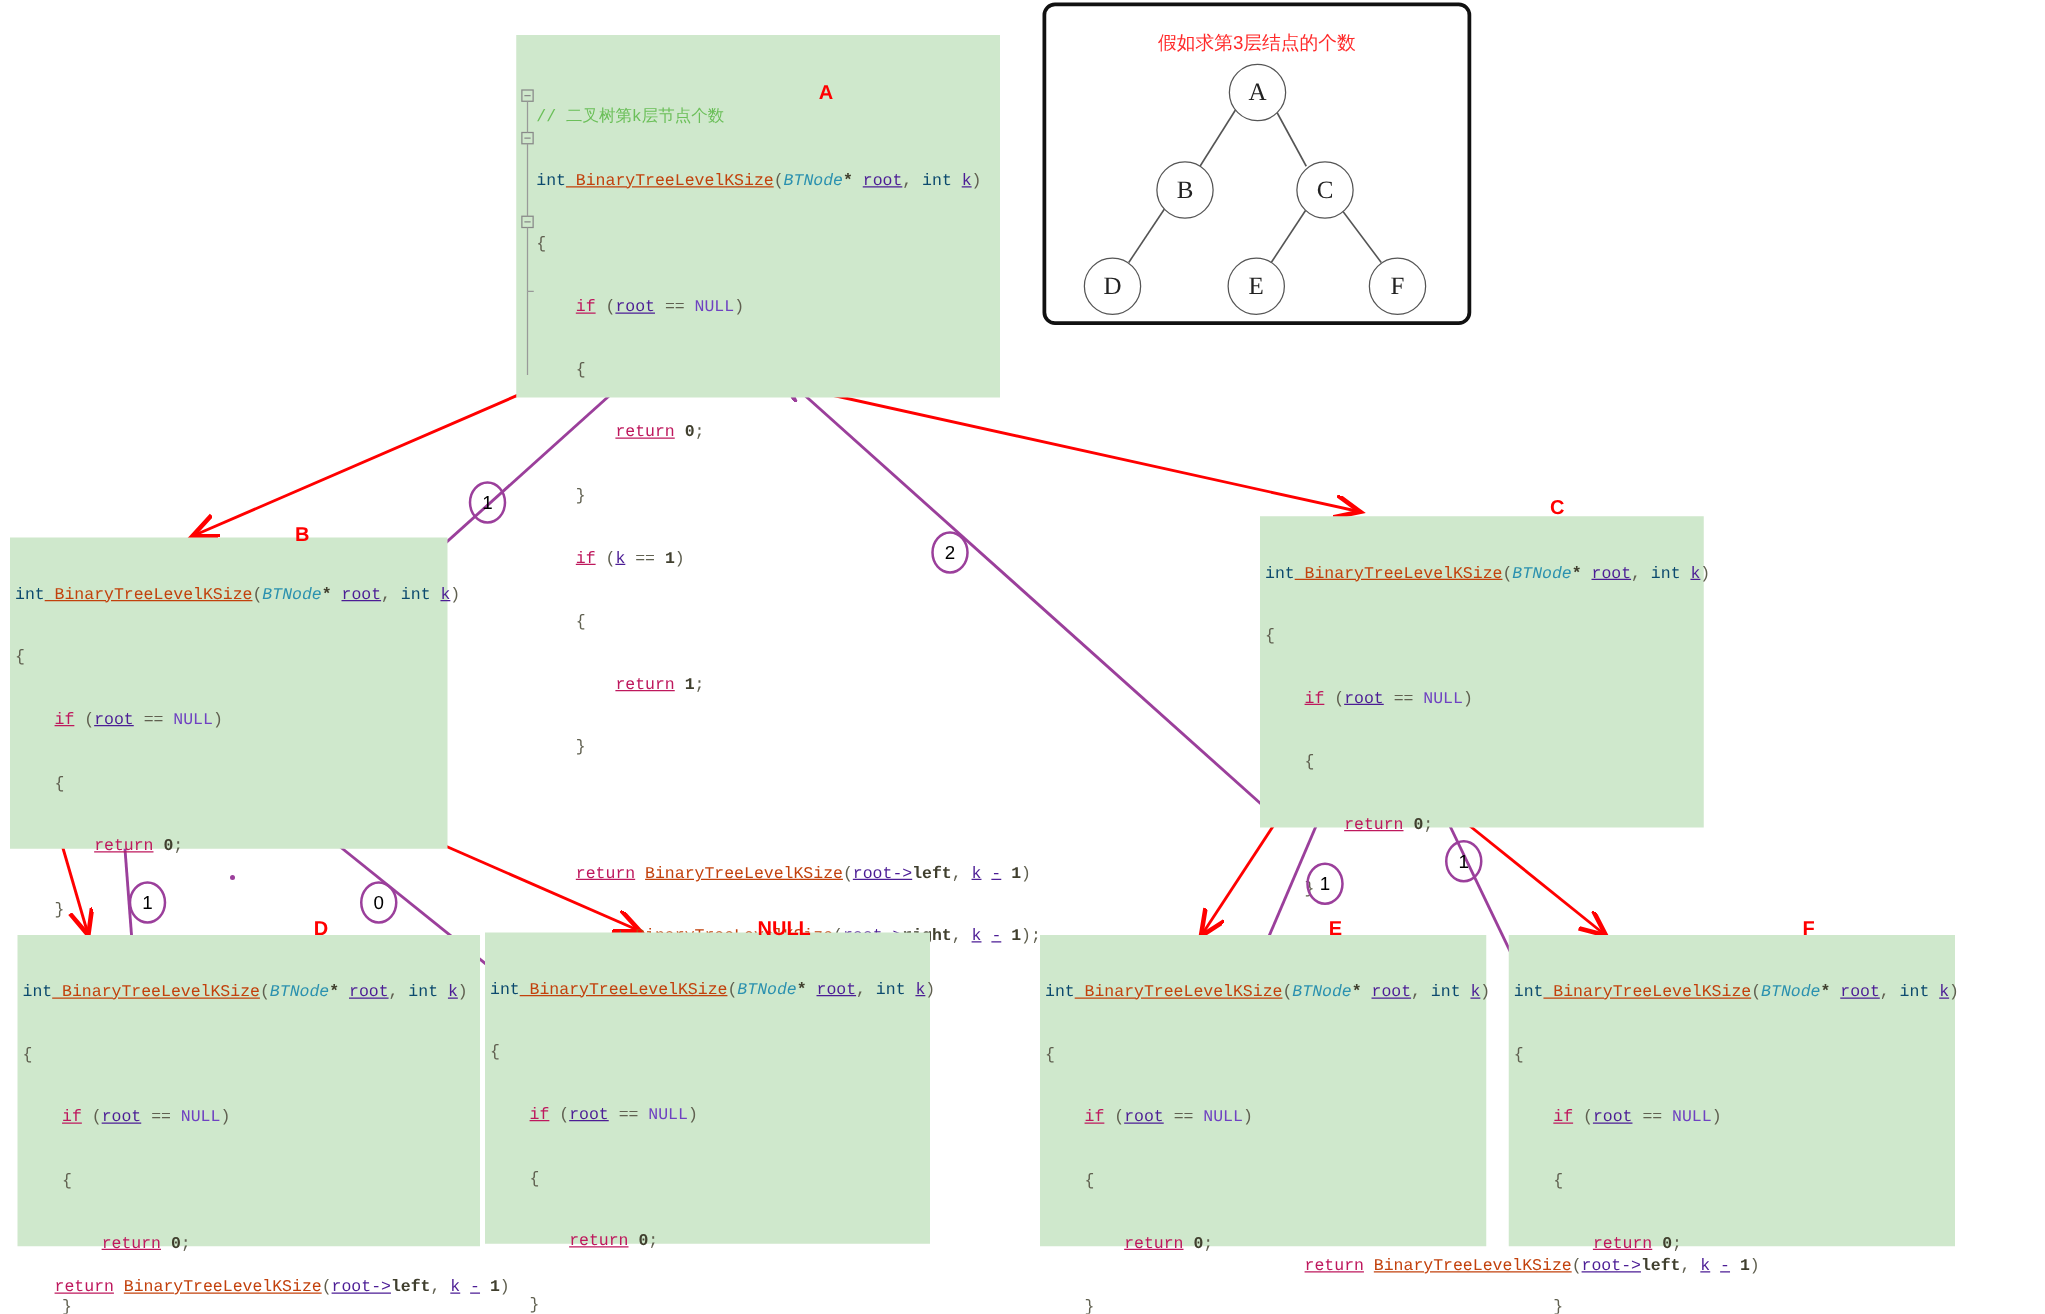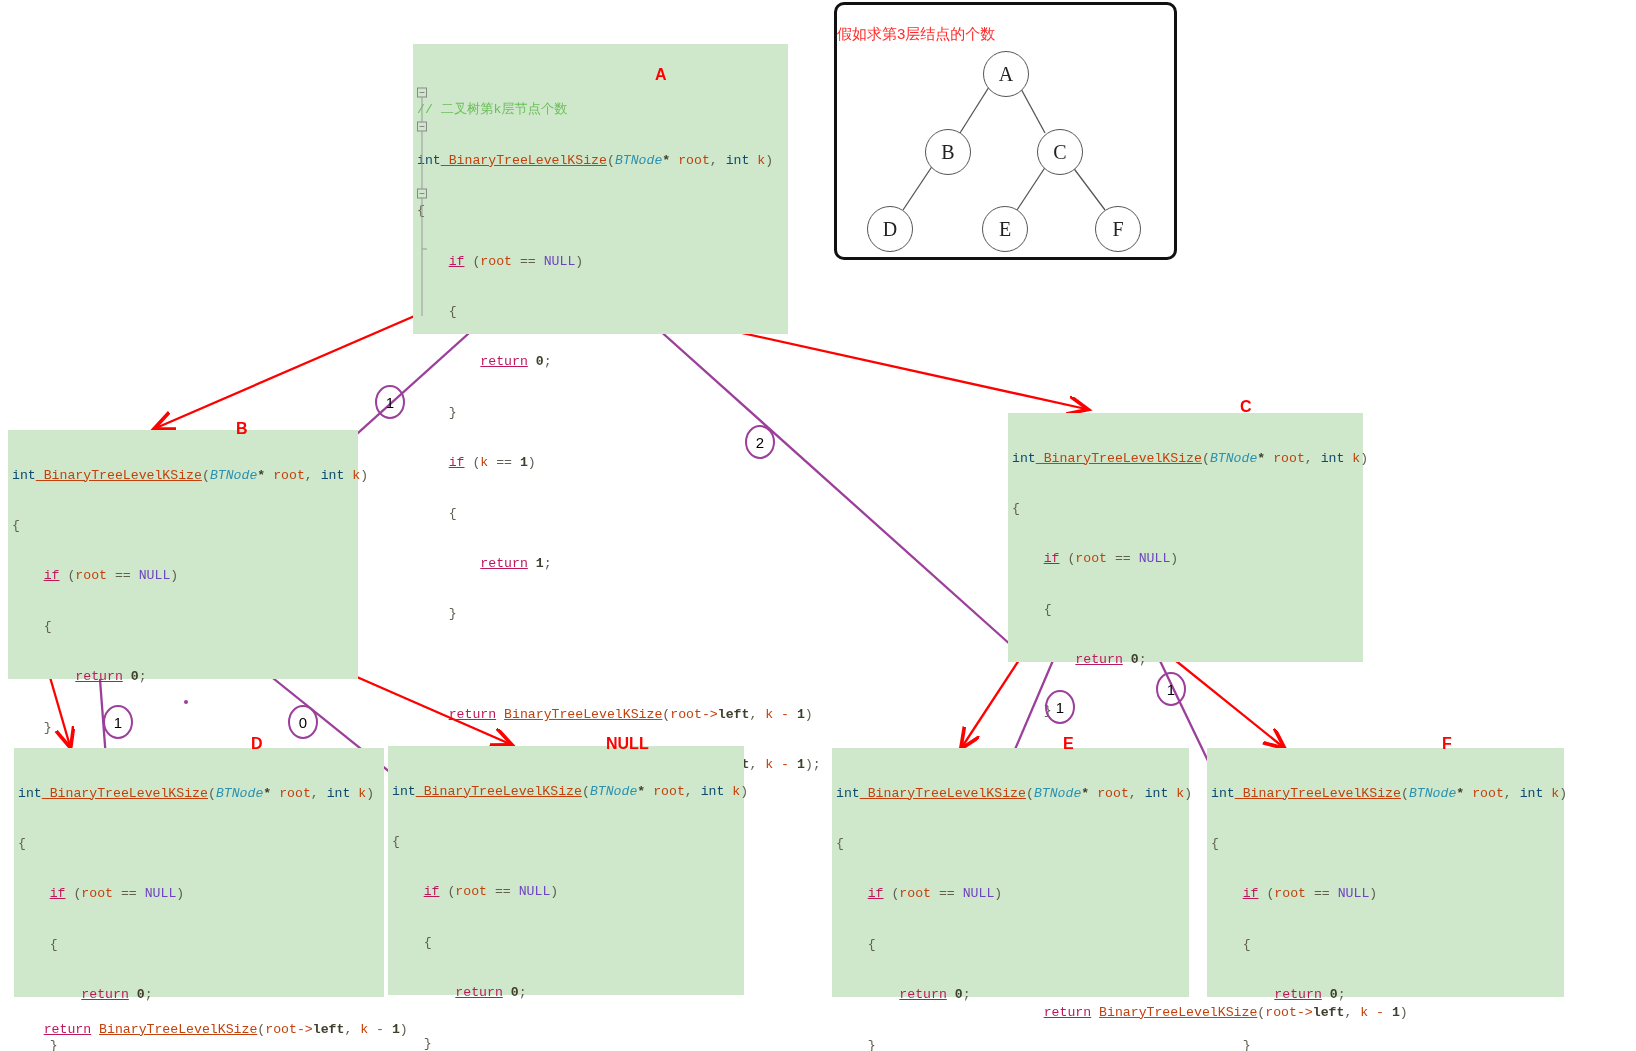--- a/index.html
+++ b/index.html
@@ -26,21 +26,21 @@
     position:absolute;left:0;top:0;bottom:0;width:16px;
     border-right:0px solid transparent;
   }
   
   .kw   {color:#0c4a6e;}      
   .ctl  {color:#be185d;text-decoration:underline;}      
   .type {color:#2b91af;font-style:italic;}      
   .mac  {color:#6f42c1;}
   .fn   {color:#c2410c;text-decoration:underline;}
   .punc {color:#606050;}
-  .id   {color:#c2410c;}
+  .id   {color:#4c1d95;text-decoration:underline;}
   .cmt  {color:#6bbf59;}
   .bold {font-weight:bold;color:#403f2e;}
 
   
   .blk-label{
     position:absolute;color:#ff0000;font-family:"Liberation Sans", sans-serif;
     font-size:16px;font-weight:bold;z-index:6;
   }
 
   
@@ -50,21 +50,21 @@
     font-size:15px;display:flex;align-items:center;justify-content:center;
     background:rgba(255,255,255,0.0);z-index:7;
   }
 
   
   .treebox{
     position:absolute;left:834px;top:2px;width:337px;height:252px;
     border:3px solid #111;border-radius:10px;background:#fff;z-index:5;
   }
   .tree-title{
-    position:absolute;top:20px;left:0;width:100%;
+    position:absolute;top:20px;left:0;width:100%;text-align:center;
     color:#ff2a2a;font-family:"Liberation Sans", sans-serif;font-size:15px;
   }
   .tnode{
     position:absolute;width:44px;height:44px;border-radius:50%;
     border:1.3px solid #555;background:#fff;color:#222;
     font-family:"Liberation Serif", serif;font-size:20px;
     display:flex;align-items:center;justify-content:center;z-index:2;
   }
   .tsvg{position:absolute;left:0;top:0;width:337px;height:252px;z-index:1;}
 </style>
@@ -108,21 +108,21 @@
     <line x1="1270" y1="890" x2="1150" y2="640" stroke="#9b3f9b" stroke-width="2.3" marker-end="url(#purphead)"></line>
 
     <ellipse cx="109" cy="895" rx="48" ry="17" fill="none" stroke="#1b2f9c" stroke-width="2.2"></ellipse>
     <ellipse cx="480" cy="827" rx="44" ry="16" fill="none" stroke="#1b2f9c" stroke-width="2.2"></ellipse>
     <ellipse cx="921" cy="895" rx="44" ry="16" fill="none" stroke="#1b2f9c" stroke-width="2.2"></ellipse>
     <ellipse cx="1300" cy="895" rx="44" ry="16" fill="none" stroke="#1b2f9c" stroke-width="2.2"></ellipse>
 
     <circle cx="186" cy="702" r="2" fill="#9b3f9b"></circle>
   </svg>
 
-  <div class="code-block" style="left:413px;top:44px;width:371px;height:282px;padding:8px 0 0 4px;">
+  <div class="code-block" style="left:413px;top:28px;width:371px;height:282px;padding:8px 0 0 16px;">
     <svg class="gutter" width="16" height="282" viewBox="0 0 16 282" style="left:2px;top:0;">
       <rect x="2.5" y="44" width="9" height="9" fill="none" stroke="#888" stroke-width="1"></rect>
       <line x1="4.5" y1="48.5" x2="9.5" y2="48.5" stroke="#888" stroke-width="1"></line>
       <rect x="2.5" y="78" width="9" height="9" fill="none" stroke="#888" stroke-width="1"></rect>
       <line x1="4.5" y1="82.5" x2="9.5" y2="82.5" stroke="#888" stroke-width="1"></line>
       <rect x="2.5" y="145" width="9" height="9" fill="none" stroke="#888" stroke-width="1"></rect>
       <line x1="4.5" y1="149.5" x2="9.5" y2="149.5" stroke="#888" stroke-width="1"></line>
       <line x1="7" y1="53" x2="7" y2="78" stroke="#999" stroke-width="1"></line>
       <line x1="7" y1="87" x2="7" y2="145" stroke="#999" stroke-width="1"></line>
       <line x1="7" y1="154" x2="7" y2="205" stroke="#999" stroke-width="1"></line>

